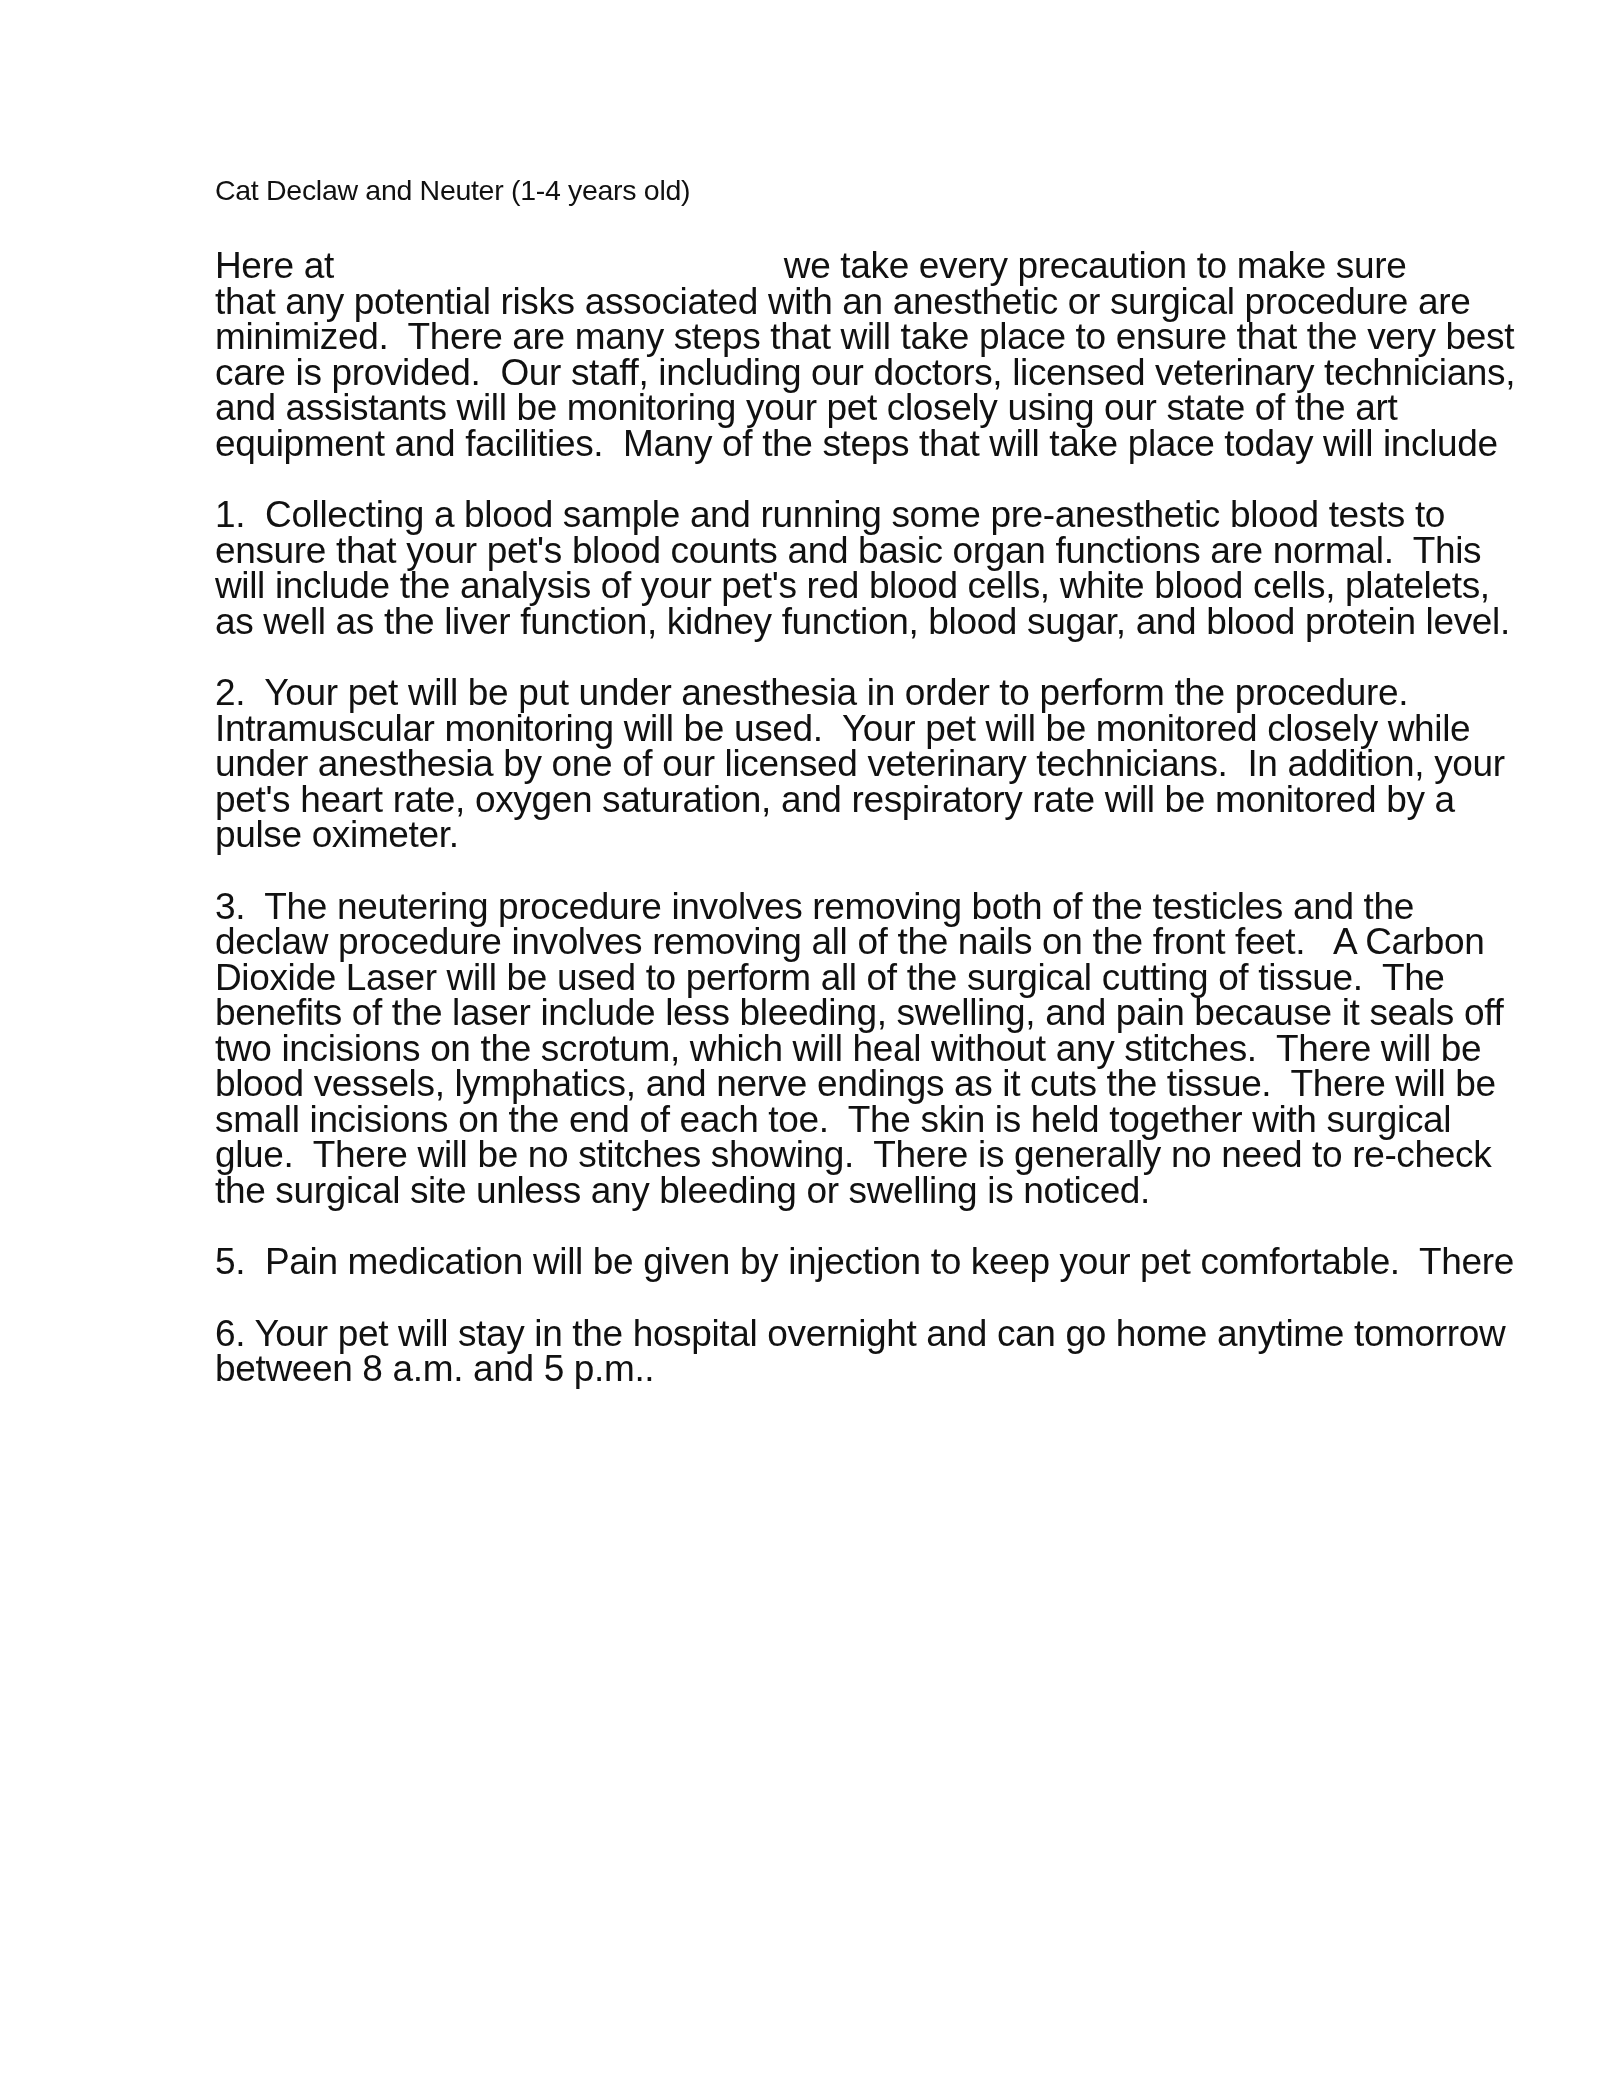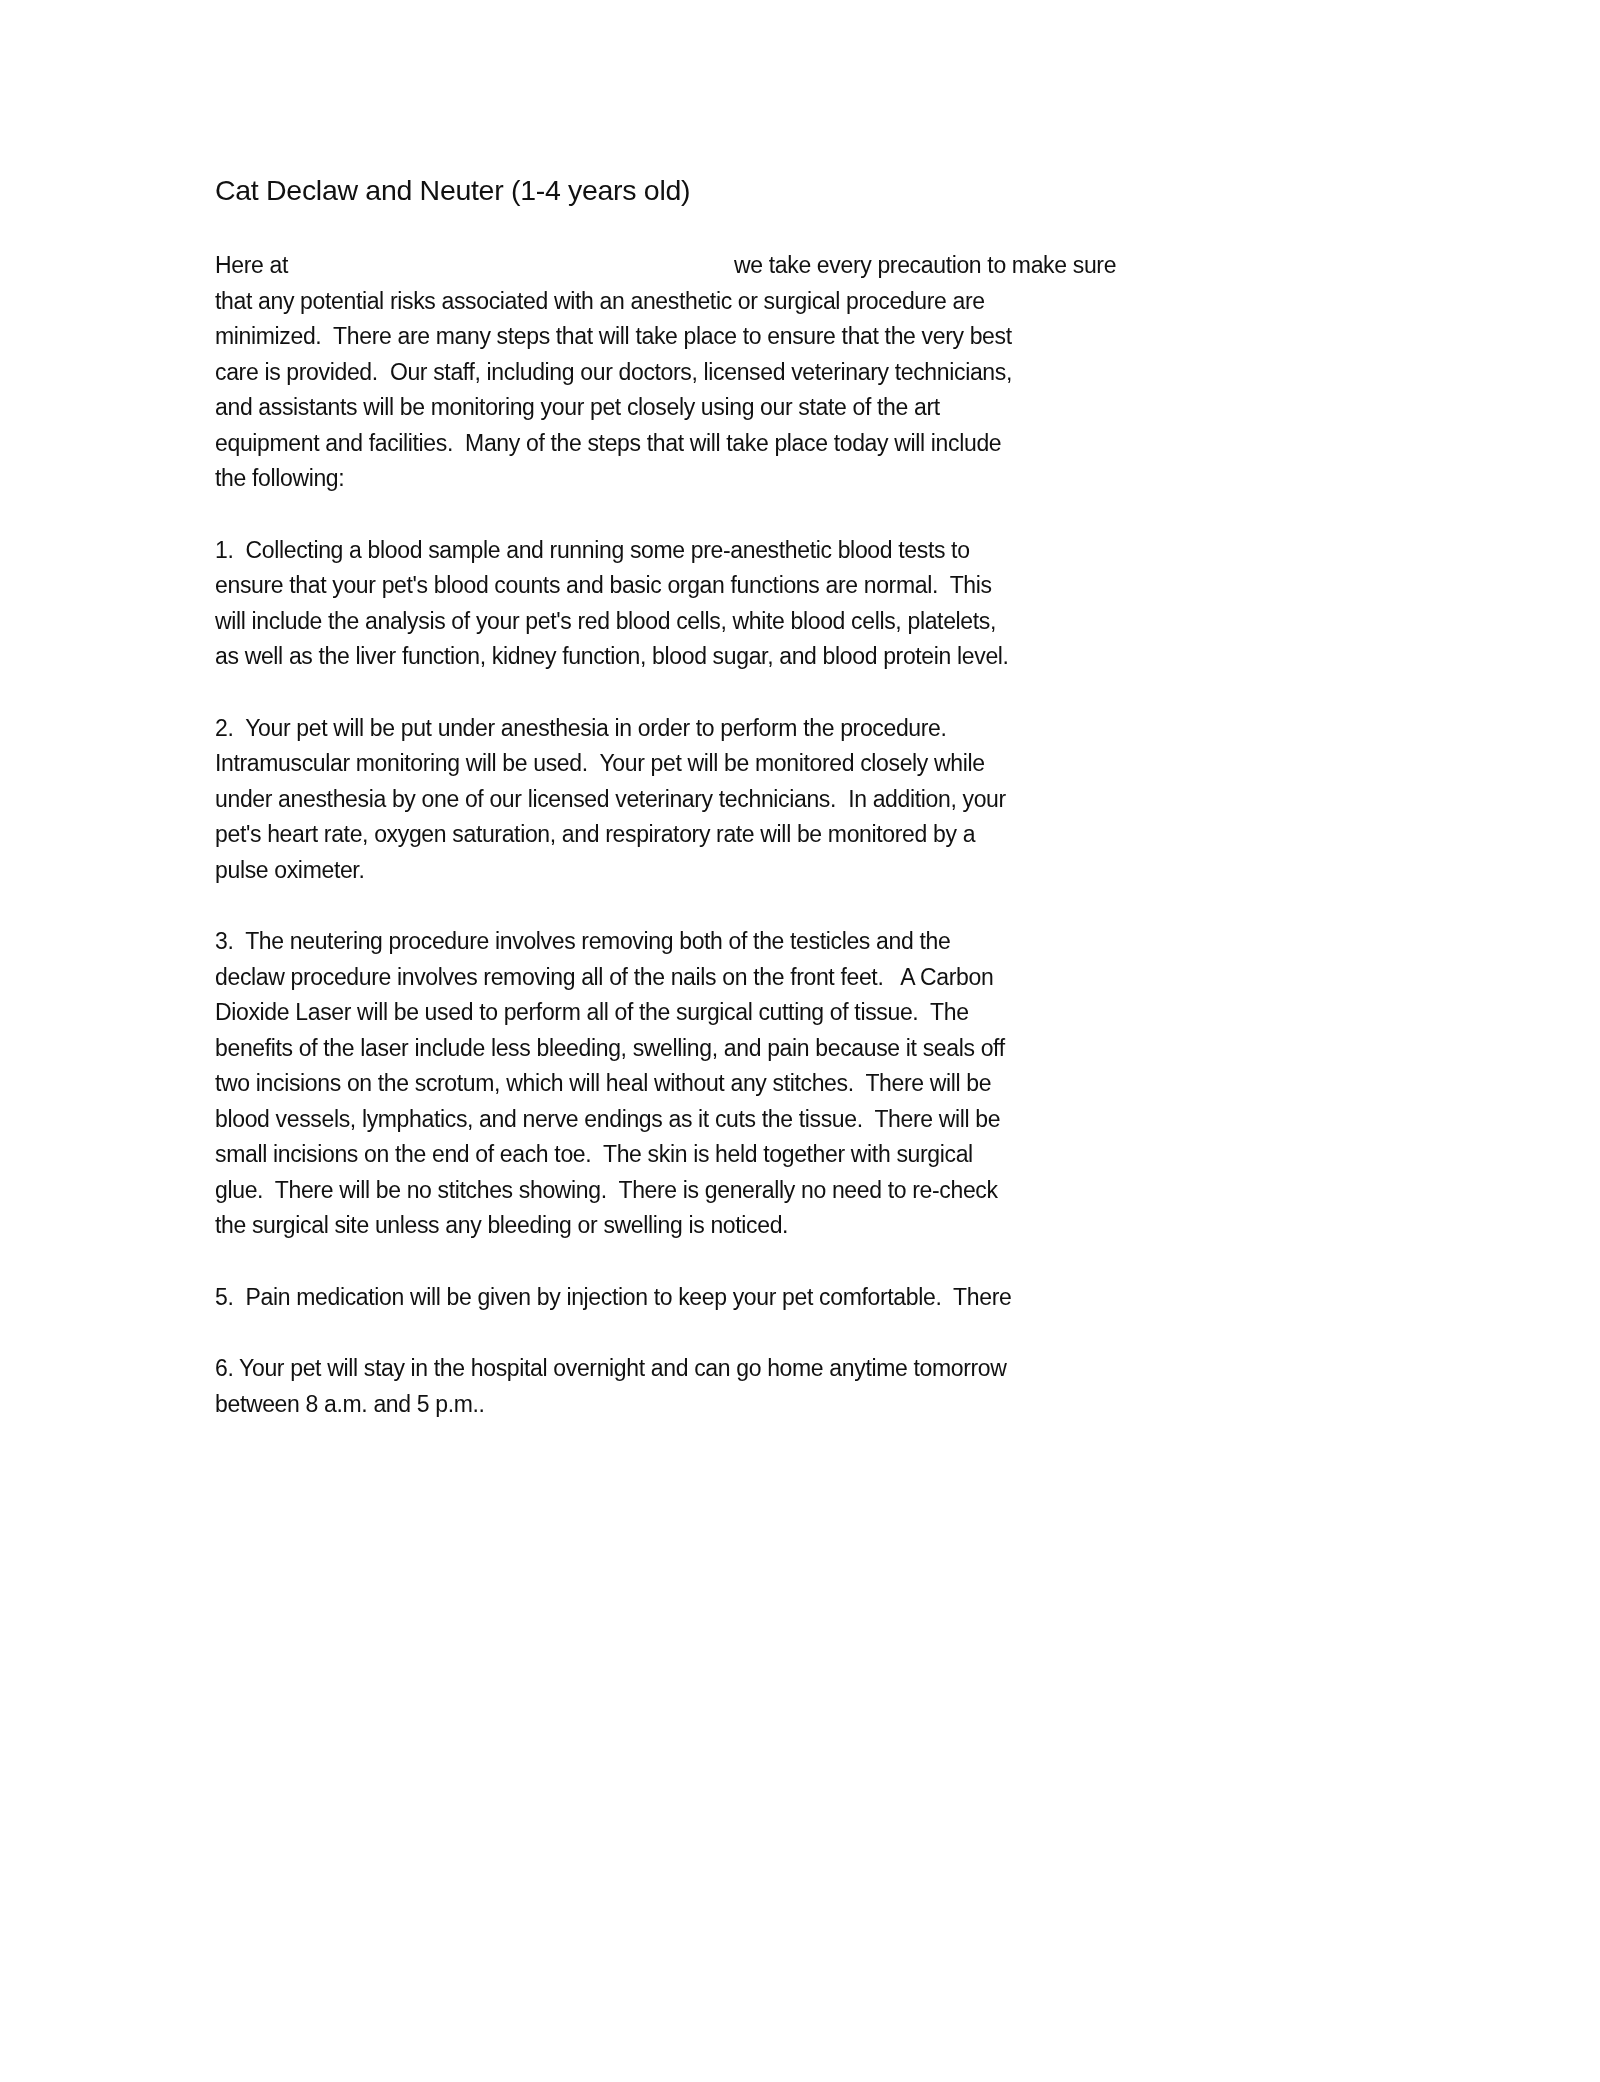--- a/index.html
+++ b/index.html
@@ -22,21 +22,21 @@
       width: 1150px;
     }
     .title {
       font-size: 28.5px;
       line-height: 36px;
       margin: 0 0 40px 0;
       white-space: nowrap;
       letter-spacing: -0.3px;
     }
     .para {
-      font-size: 23px;
+      font-size: 37px;
       line-height: 35.5px;
       margin: 4px 0 36px 0;
       letter-spacing: -0.35px;
       word-spacing: 0px;
     }
     .line {
       display: block;
       white-space: pre;
     }
     .redacted {
@@ -53,21 +53,20 @@
 <div class="page">
   <div class="title">Cat Declaw and Neuter (1-4 years old)</div>
 
   <div class="para">
     <span class="line"><span>Here at </span><span class="redacted"></span><span>we take every precaution to make sure</span></span>
     <span class="line">that any potential risks associated with an anesthetic or surgical procedure are</span>
     <span class="line">minimized.  There are many steps that will take place to ensure that the very best</span>
     <span class="line">care is provided.  Our staff, including our doctors, licensed veterinary technicians,</span>
     <span class="line">and assistants will be monitoring your pet closely using our state of the art</span>
     <span class="line">equipment and facilities.  Many of the steps that will take place today will include</span>
-    <span class="line">the following:</span>
   </div>
 
   <div class="para">
     <span class="line">1.  Collecting a blood sample and running some pre-anesthetic blood tests to</span>
     <span class="line">ensure that your pet's blood counts and basic organ functions are normal.  This</span>
     <span class="line">will include the analysis of your pet's red blood cells, white blood cells, platelets,</span>
     <span class="line">as well as the liver function, kidney function, blood sugar, and blood protein level.</span>
   </div>
 
   <div class="para">

